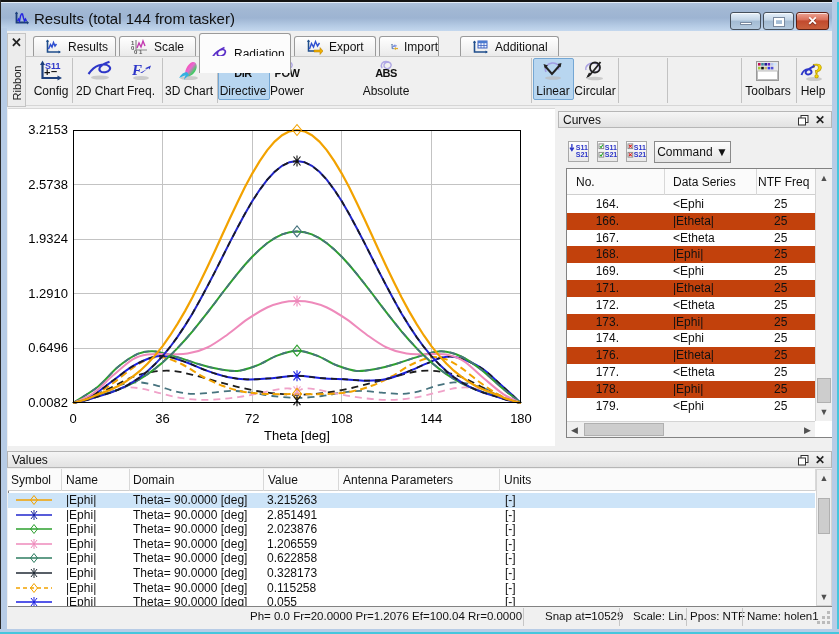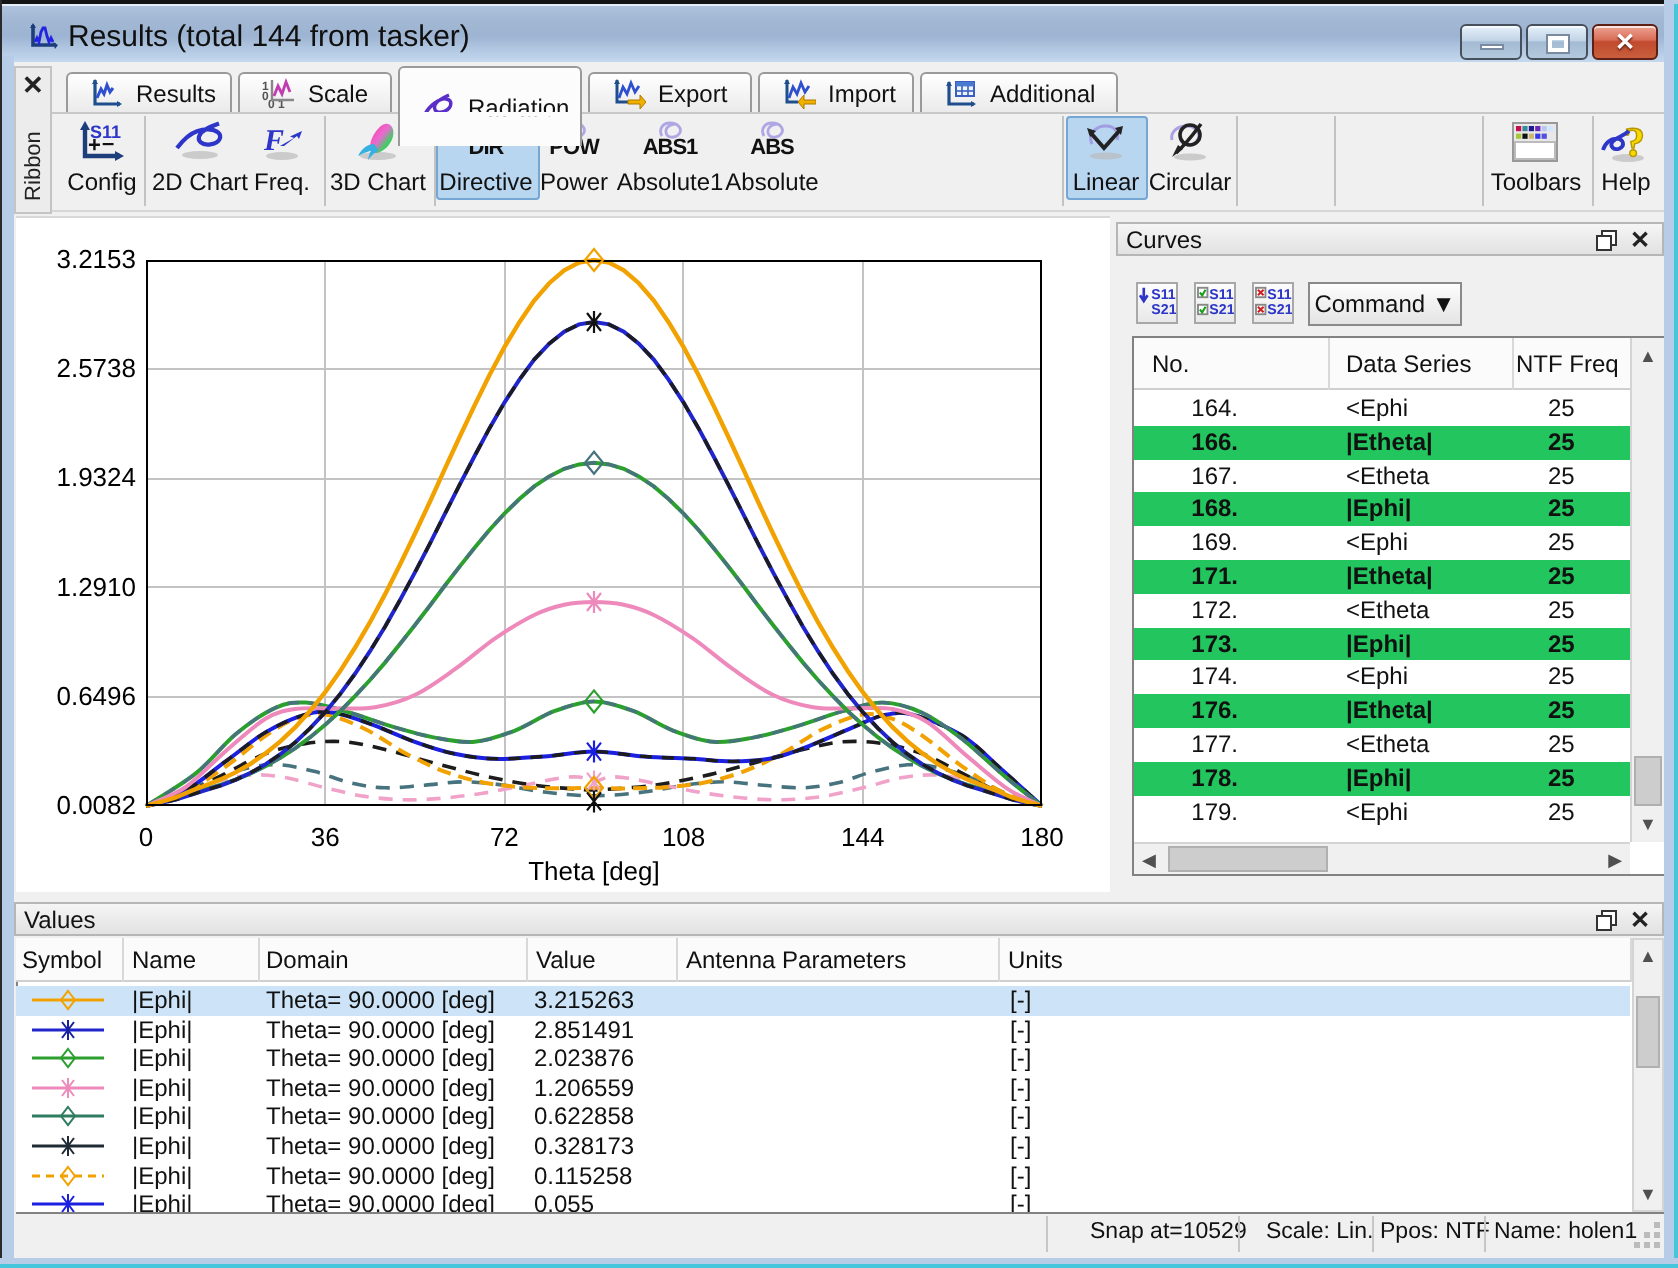--- a/index.html
+++ b/index.html
@@ -44,21 +44,21 @@
 #curves-h { position:absolute; left:0; top:0; width:274px; height:17px; background:linear-gradient(180deg,#f5f5f5,#e2e2e2); border:1px solid #b6b6b6; font-size:12px; color:#111; padding:1px 0 0 4px; }
 .pfloat { position:absolute; top:3px; width:11px; height:11px; }
 .px { position:absolute; top:1px; font-size:12px; font-weight:bold; color:#222; }
 .tbtn { position:absolute; top:30px; width:21px; height:21px; background:linear-gradient(180deg,#fdfdfd,#e8e8e8); border:1px solid #a8a8a8; }
 #cmdbtn { position:absolute; left:96px; top:30px; width:77px; height:22px; background:linear-gradient(180deg,#fdfdfd,#e4e4e4); border:1px solid #8a8a8a; font-size:12px; color:#111; text-align:center; padding-top:3px; }
 #ctable { position:absolute; left:8px; top:57px; width:267px; height:270px; background:#fff; border:1px solid #828282; overflow:hidden; }
 #chead { position:absolute; left:0; top:0; width:265px; height:26px; background:#fbfbfb; border-bottom:1px solid #cfcfcf; font-size:12px; color:#111; }
 #chead span { position:absolute; top:6px; }
 .chsep { position:absolute; top:0; width:1px; height:26px; background:#d8d8d8; }
 .crow { position:absolute; left:0; width:248px; height:17px; font-size:12px; color:#111; background:#fff; }
-.crow.alt { background:#22c55e;font-weight:bold; }
+.crow.alt { background:#c2410c; }
 .cno { position:absolute; right:196px; top:1px; }
 .cser { position:absolute; left:106px; top:1px; }
 .cntf { position:absolute; left:207px; top:1px; }
 
 .sbv { position:absolute; background:#f0f0f0; }
 .sb-ar { position:absolute; color:#505050; font-size:9px; text-align:center; width:100%; }
 .sb-th { position:absolute; background:#cdcdcd; border:1px solid #b0b0b0; }
 
 #values { position:absolute; left:7px; top:451px; width:825px; height:156px; background:#f0f0f0; }
 #values-h { position:absolute; left:0; top:0; width:825px; height:17px; background:linear-gradient(180deg,#f5f5f5,#e2e2e2); border:1px solid #b6b6b6; font-size:12px; color:#111; padding:1px 0 0 4px; }
@@ -135,21 +135,21 @@
     </div>
     <div class="tab" style="left:294px;width:82px">
       <svg width="17" height="16" viewBox="0 0 17 16">
         <path d="M2.5 1 L2.5 12 L8 12" stroke="#1f4e8c" stroke-width="1.5" fill="none"></path>
         <path d="M1 3 L2.5 0.5 L4 3 Z" fill="#1f4e8c"></path>
         <path d="M3.5 10 L5.5 4.5 L7.5 8 L9.5 2.5 L11.5 7 L13.5 4" stroke="#2e4fd0" stroke-width="1.4" fill="none"></path>
         <path d="M8 11 L14 11 L14 8.5 L17 12 L14 15.5 L14 13 L8 13 Z" fill="#f0b000" stroke="#b07800" stroke-width="0.5"></path>
       </svg>
       <span>Export</span>
     </div>
-    <div class="tab" style="left:379px;width:78px">
+    <div class="tab" style="left:379px;width:60px">
       <svg width="17" height="16" viewBox="0 0 17 16">
         <path d="M2.5 1 L2.5 12 L8 12" stroke="#1f4e8c" stroke-width="1.5" fill="none"></path>
         <path d="M1 3 L2.5 0.5 L4 3 Z" fill="#1f4e8c"></path>
         <path d="M3.5 10 L5.5 4.5 L7.5 8 L9.5 2.5 L11.5 7 L13.5 4" stroke="#2e4fd0" stroke-width="1.4" fill="none"></path>
         <path d="M17 11 L11 11 L11 8.5 L8 12 L11 15.5 L11 13 L17 13 Z" fill="#f0b000" stroke="#b07800" stroke-width="0.5"></path>
       </svg>
       <span>Import</span>
     </div>
     <div class="tab" style="left:460px;width:99px">
       <svg width="17" height="16" viewBox="0 0 17 16">
@@ -218,27 +218,20 @@
           <text x="17" y="17" text-anchor="middle" font-size="11" font-weight="bold" fill="#111" font-family="Liberation Sans" letter-spacing="-0.5">DIR</text>
         </svg>
         <span>Directive</span>
       </div>
       <div class="rbtn" style="left:233px;width:56px">
         <svg width="34" height="22" viewBox="0 0 34 22">
           <path d="M13 8 C11 4.5 13.5 1.5 17 1.5 C21 1.5 23.5 4.5 21.5 7 C19.5 9.5 15.5 9 15 6.2 C14.6 4 16.5 2.2 19.5 2" stroke="#a39ae2" stroke-width="1.4" fill="none" opacity="0.85"></path>
           <text x="17" y="17" text-anchor="middle" font-size="11" font-weight="bold" fill="#111" font-family="Liberation Sans" letter-spacing="-0.5">POW</text>
         </svg>
         <span>Power</span>
-      </div>
-      <div class="rbtn" style="left:264px;width:90px">
-        <svg width="34" height="22" viewBox="0 0 34 22">
-          <path d="M13 8 C11 4.5 13.5 1.5 17 1.5 C21 1.5 23.5 4.5 21.5 7 C19.5 9.5 15.5 9 15 6.2 C14.6 4 16.5 2.2 19.5 2" stroke="#a39ae2" stroke-width="1.4" fill="none" opacity="0.85"></path>
-          <text x="17" y="17" text-anchor="middle" font-size="11" font-weight="bold" fill="#111" font-family="Liberation Sans" letter-spacing="-0.5">ABS1</text>
-        </svg>
-        <span>Absolute1</span>
       </div>
       <div class="rbtn" style="left:318px;width:84px">
         <svg width="34" height="22" viewBox="0 0 34 22">
           <path d="M13 8 C11 4.5 13.5 1.5 17 1.5 C21 1.5 23.5 4.5 21.5 7 C19.5 9.5 15.5 9 15 6.2 C14.6 4 16.5 2.2 19.5 2" stroke="#a39ae2" stroke-width="1.4" fill="none" opacity="0.85"></path>
           <text x="17" y="17" text-anchor="middle" font-size="11" font-weight="bold" fill="#111" font-family="Liberation Sans" letter-spacing="-0.5">ABS</text>
         </svg>
         <span>Absolute</span>
       </div>
       <div class="rbtn" style="left:499px;width:56px">
         <svg width="26" height="22" viewBox="0 0 26 22">
@@ -569,20 +562,21 @@
         <span class="c-val">0.055</span>
         <span class="c-unit">[-]</span>
       </div>
     </div>
   <div class="sbv" style="left:816px;top:469px;width:16px;height:137px;border:1px solid #d4d4d4;z-index:4">
     <div class="sb-ar" style="top:3px">▲</div>
     <div class="sb-ar" style="bottom:3px">▼</div>
     <div class="sb-th" style="left:1px;top:28px;width:12px;height:36px"></div>
   </div>
   <div id="status">
+    <span style="left:243px">Ph= 0.0 Fr=20.0000 Pr=1.2076 Ef=100.04 Rr=0.0000</span>
     <div class="ssep" style="left:516px"></div>
     <span style="left:538px">Snap at=10529</span>
     <div class="ssep" style="left:612px"></div>
     <span style="left:626px">Scale: Lin.</span>
     <div class="ssep" style="left:679px"></div>
     <span style="left:683px">Ppos: NTF</span>
     <div class="ssep" style="left:735px"></div>
     <span style="left:740px">Name: holen1</span>
 
     <div id="grip"></div>

